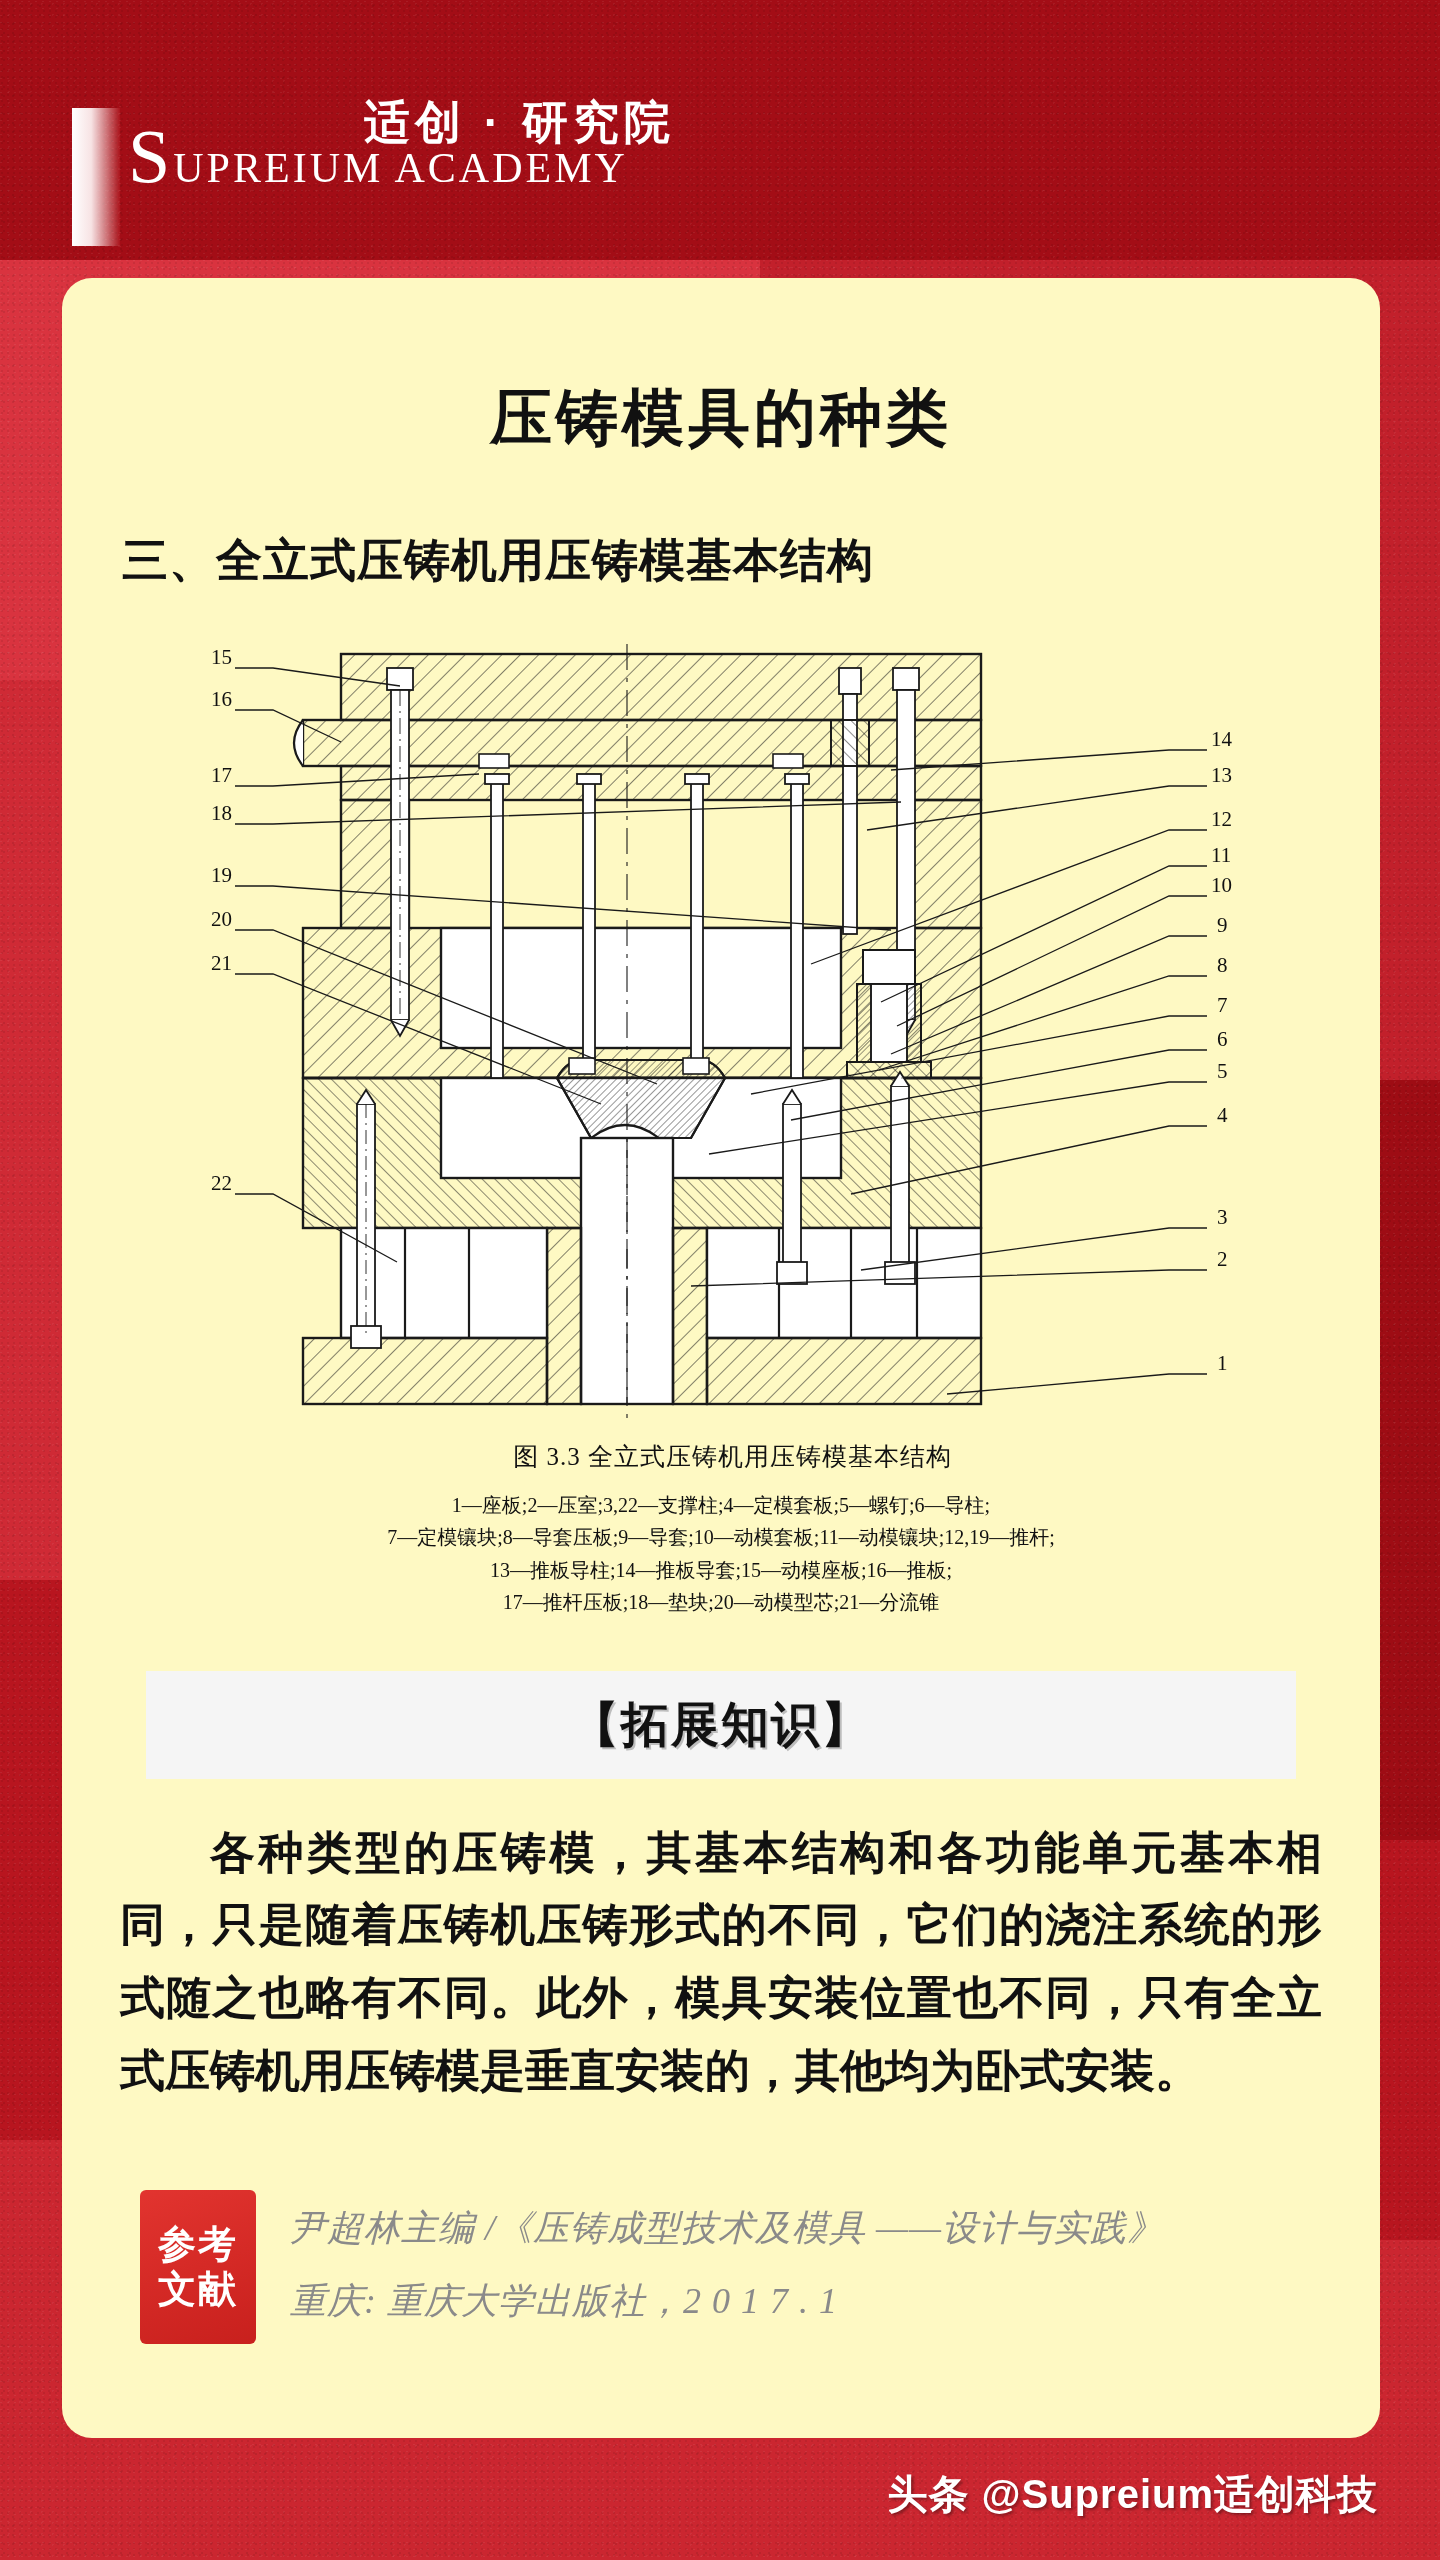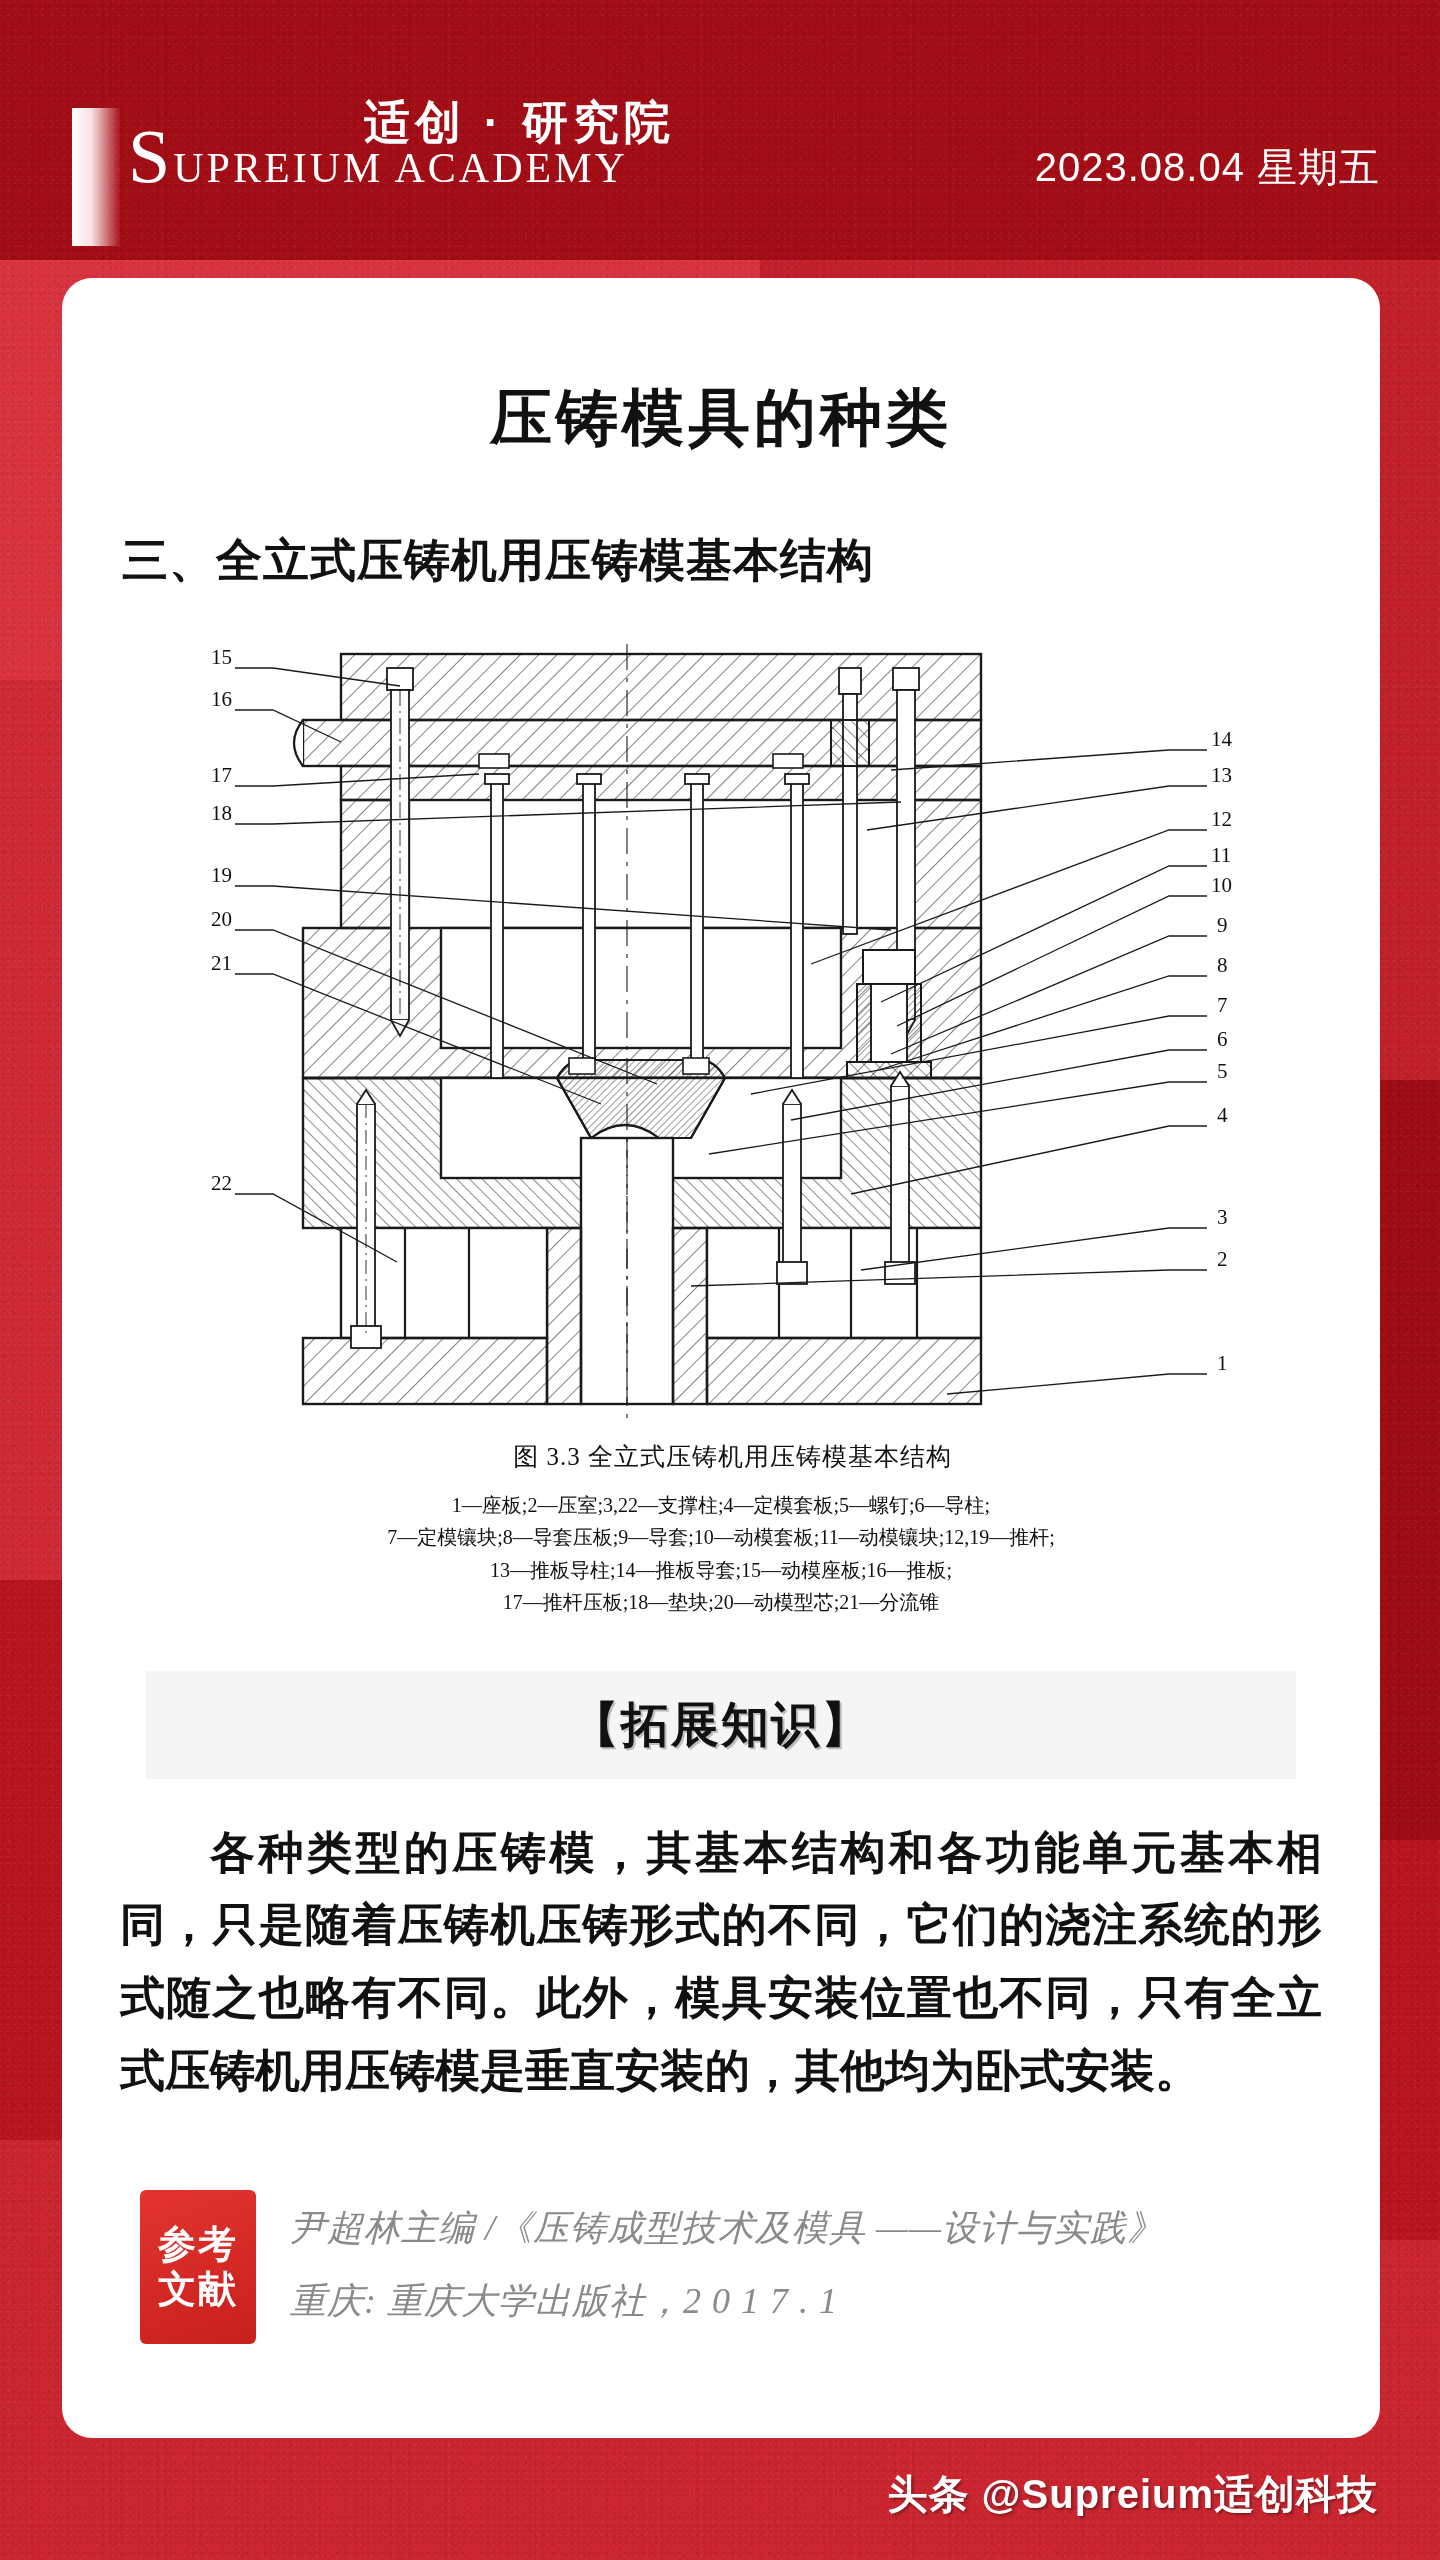--- a/index.html
+++ b/index.html
@@ -46,21 +46,21 @@
   .logo-en .big { font-size:76px; line-height:0; }
   .date {
     position:absolute; right:60px; top:140px;
     font-size:40px; color:#fff; font-weight:500; letter-spacing:1px;
     white-space:nowrap;
   }
 
   
   .card {
     position:absolute; left:62px; top:278px; width:1318px; height:2160px;
-    background:#ffffff; border-radius:30px; z-index:6; overflow:hidden;
+    background:#fef9c3; border-radius:30px; z-index:6; overflow:hidden;
   }
 
   .page-title {
     margin-top:98px; text-align:center;
     font-size:62px; font-weight:bold; color:#111; letter-spacing:4px;
   }
   .section-title {
     margin-top:70px; margin-left:60px;
     font-size:46px; font-weight:bold; color:#111; letter-spacing:1px;
   }
@@ -139,21 +139,20 @@
 </div>
 
 <div class="header">
   <div class="accent-bar"></div>
   <div class="logo">
     <div class="logo-cn">适创 · 研究院</div>
     <div class="logo-en">
       <span class="big">S</span><span>UPREIUM  ACADEMY</span>
     </div>
   </div>
-  <div class="date">2023.08.04 星期五</div>
 </div>
 
 <div class="card">
 
   <div class="page-title">压铸模具的种类</div>
 
   <div class="section-title">三、全立式压铸机用压铸模基本结构</div>
 
   <div class="figure">
     <svg width="1060" height="800" viewBox="0 0 1060 800">

